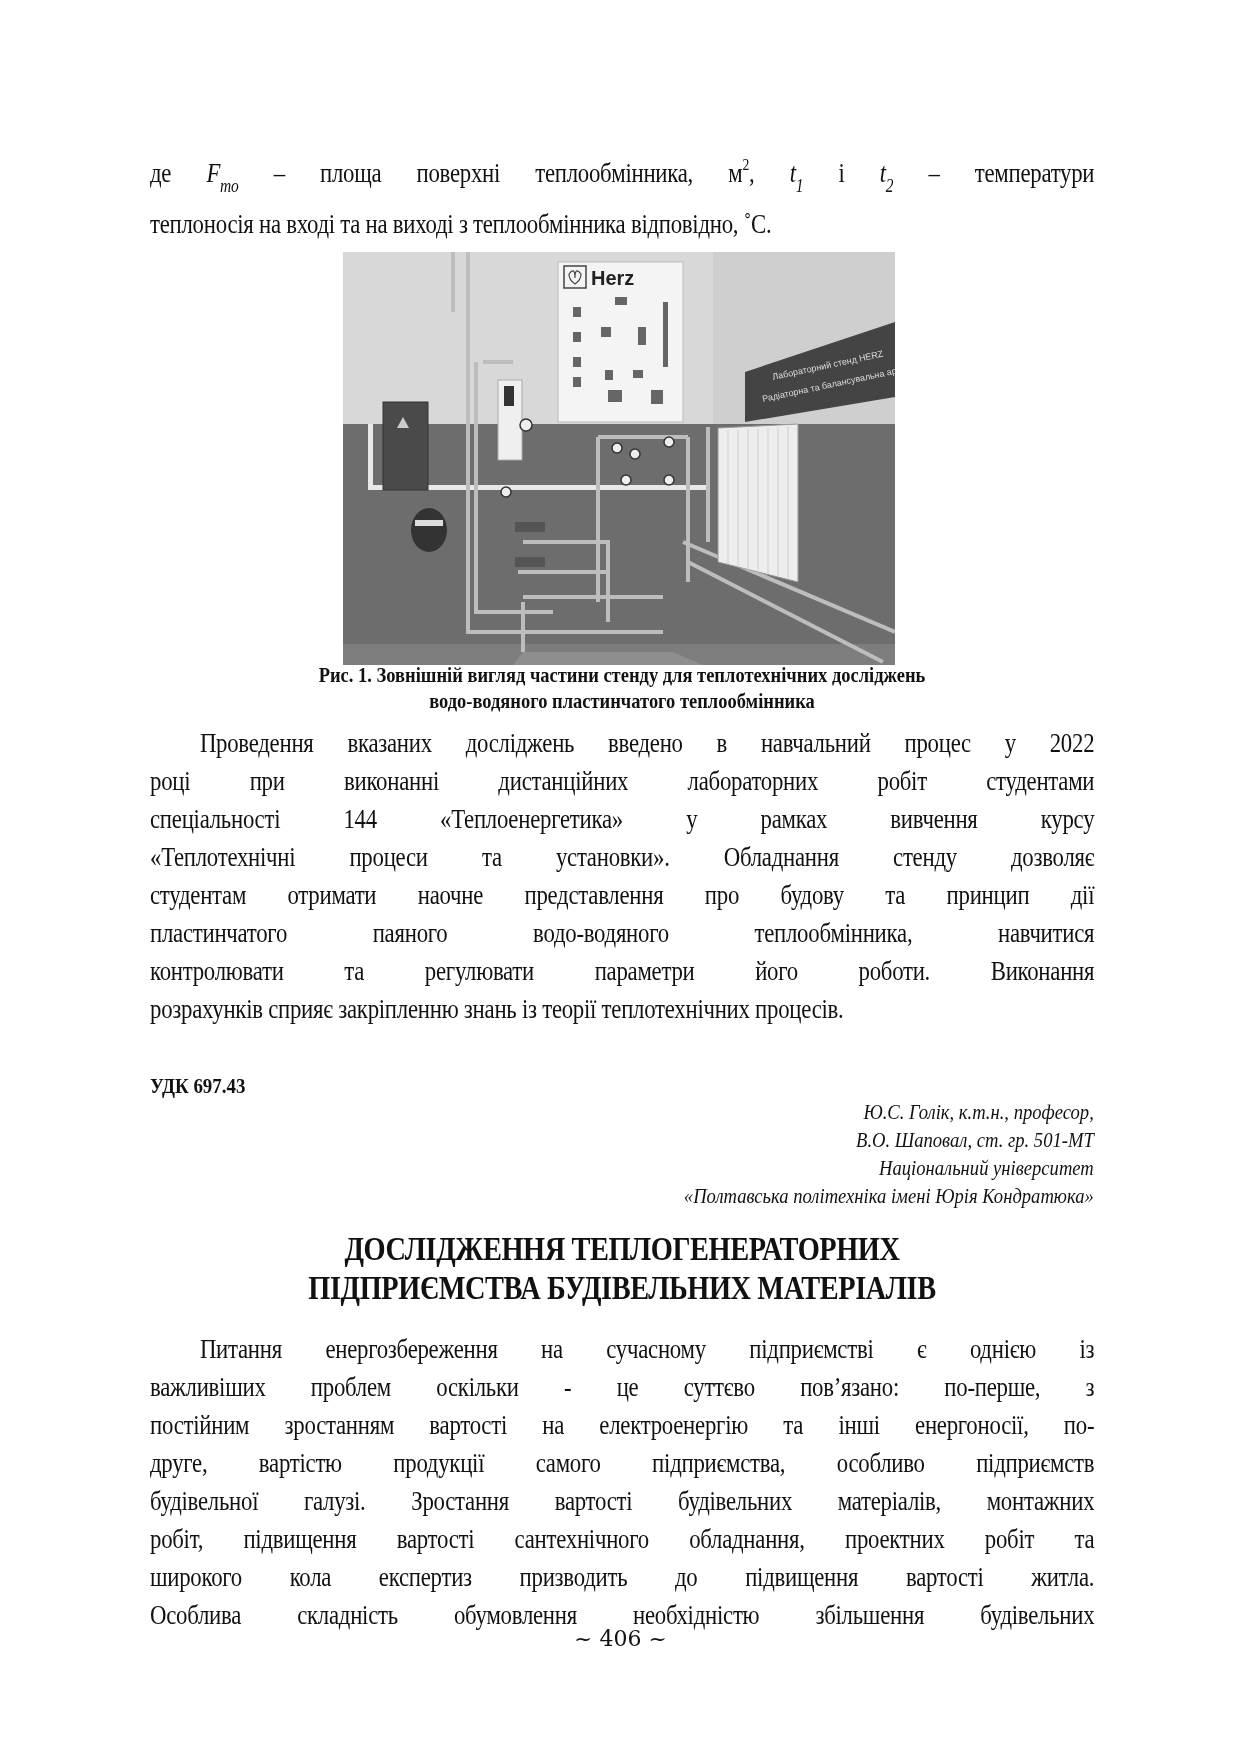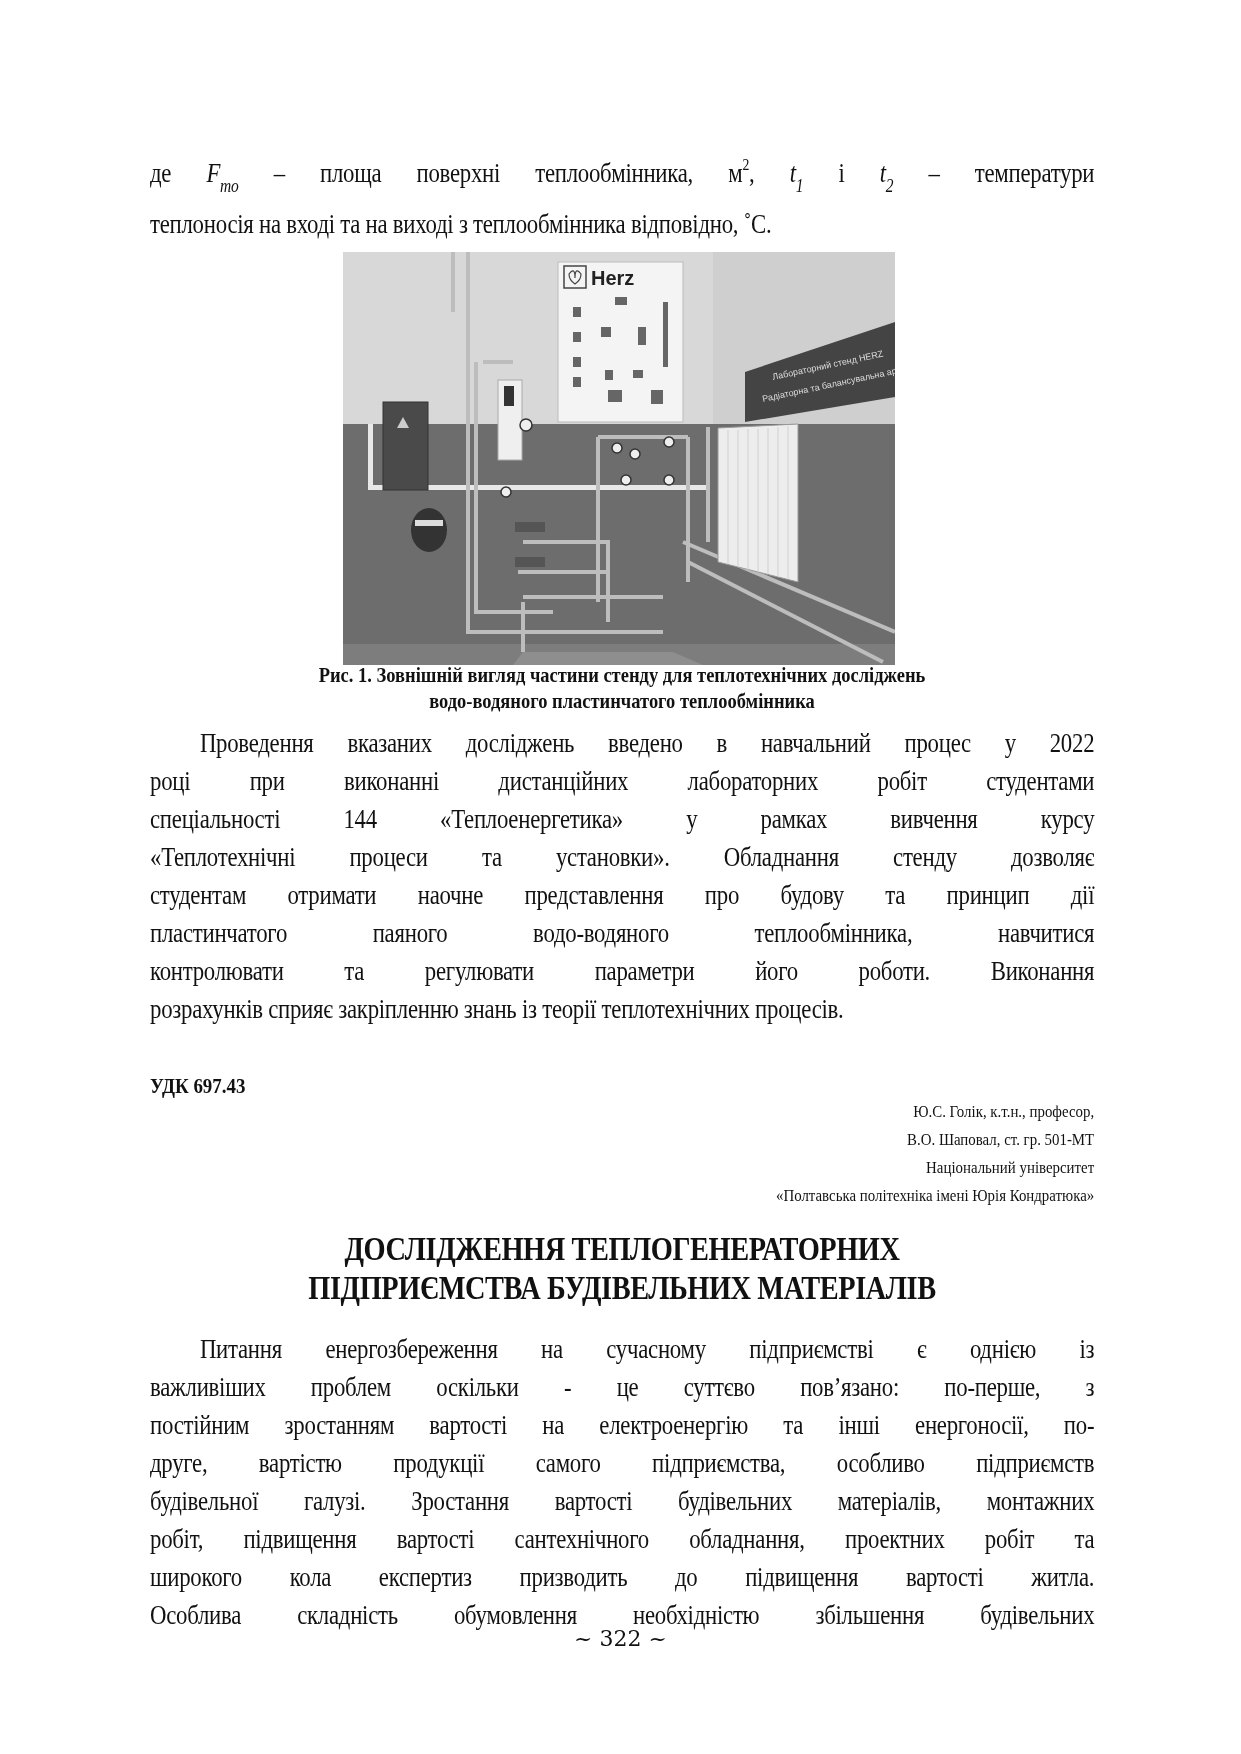--- a/index.html
+++ b/index.html
@@ -37,21 +37,21 @@
     }
 
     #para-1 { top: 724px; }
 
     .udk {
       position: absolute; left: 150px; top: 1074px; font-weight: bold;
       font-size: 21px; transform: scaleX(0.9); transform-origin: left top;
     }
     .authors {
       position: absolute; right: 147px; top: 1098px; text-align: right;
-      font-size: 16px; line-height: 28px;
+      font-style: italic; font-size: 20px; line-height: 28px;
     }
     .authors div { transform: scaleX(0.93); transform-origin: right top; }
     .title {
       position: absolute; left: 150px; width: 944px; top: 1230px;
       text-align: center; font-weight: bold; font-size: 33px; line-height: 39px;
       transform: scaleX(0.86); transform-origin: center top; letter-spacing: -0.5px;
     }
     #para-2 { top: 1330px; }
 
     .page-number {
@@ -189,14 +189,14 @@
     <span class="line indent">Питання енергозбереження на сучасному підприємстві є однією із</span>
     <span class="line">важливіших проблем оскільки - це суттєво пов’язано: по-перше, з</span>
     <span class="line">постійним зростанням вартості на електроенергію та інші енергоносії, по-</span>
     <span class="line">друге, вартістю продукції самого підприємства, особливо підприємств</span>
     <span class="line">будівельної галузі. Зростання вартості будівельних матеріалів, монтажних</span>
     <span class="line">робіт, підвищення  вартості сантехнічного обладнання, проектних робіт та</span>
     <span class="line">широкого кола експертиз призводить до підвищення вартості житла.</span>
     <span class="line">Особлива складність обумовлення необхідністю збільшення будівельних</span>
   </div>
 
-  <div class="page-number">~ 322 ~</div>
+  <div class="page-number">~ 406 ~</div>
 </div>
 
 </body></html>

